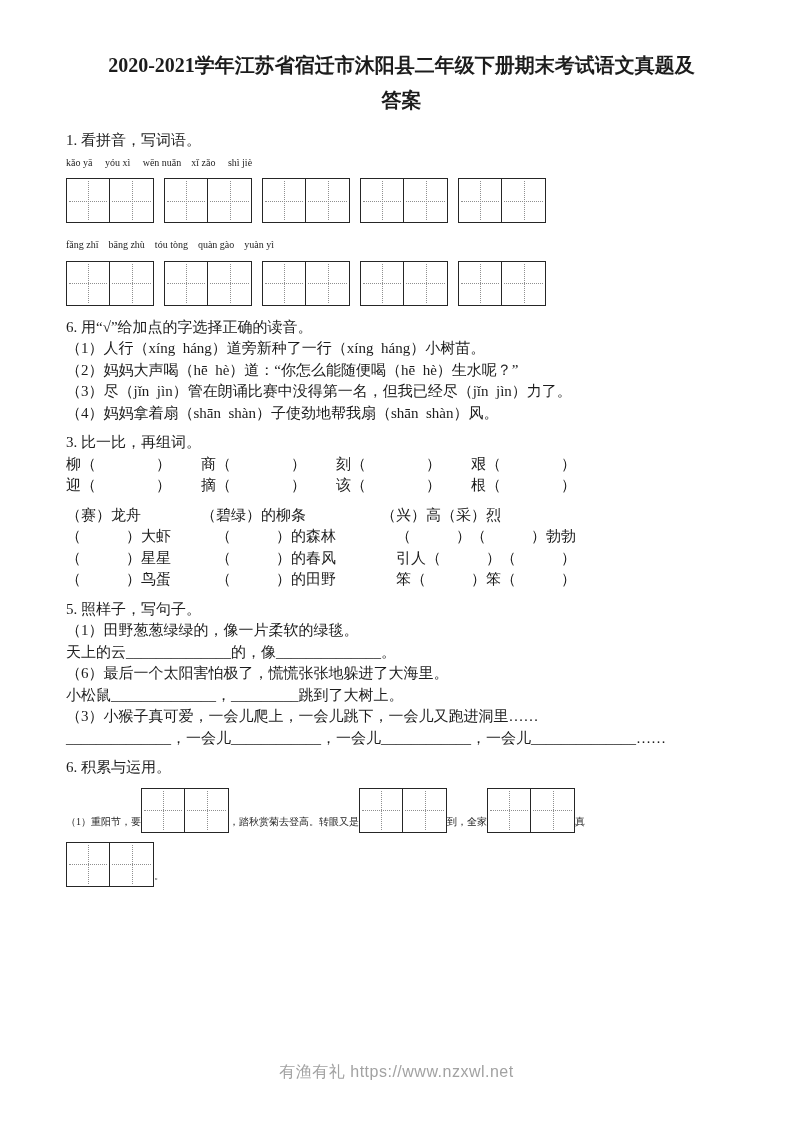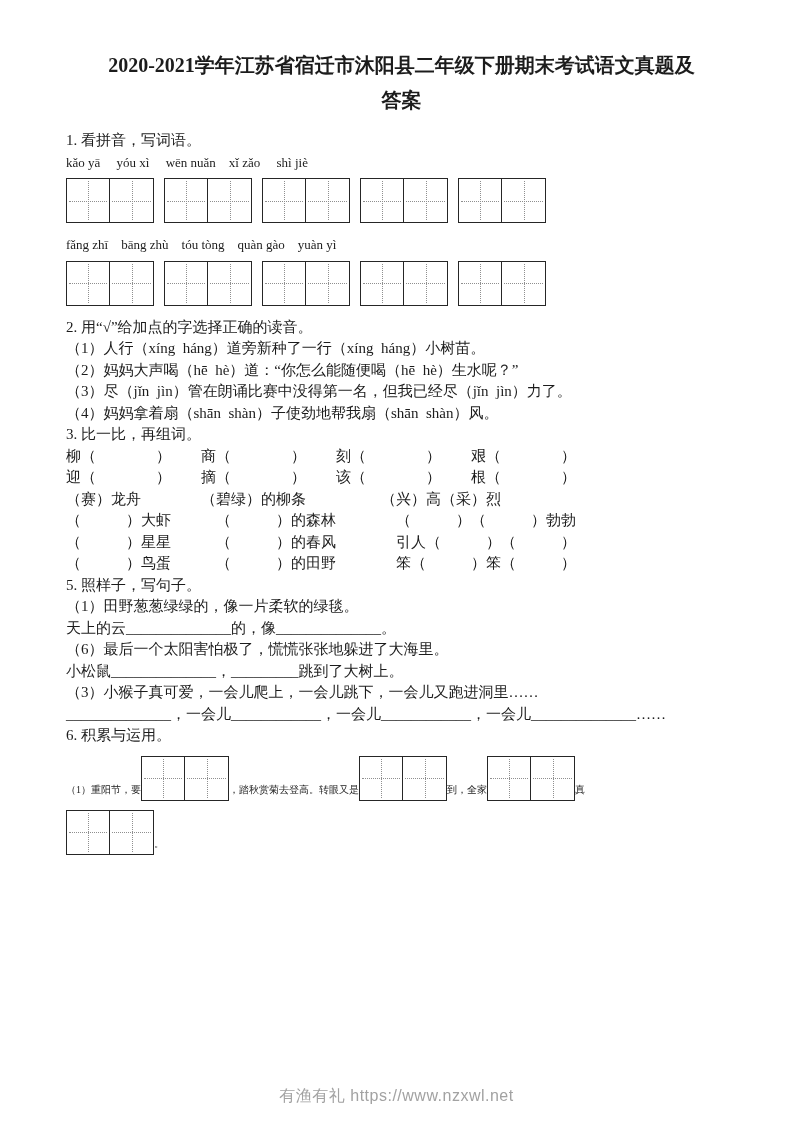--- a/index.html
+++ b/index.html
@@ -12,22 +12,22 @@
   .page {
     position: relative; width: 793px; height: 1122px;
     padding: 48px 56px 18px 66px; overflow: hidden; background: #ffffff;
   }
   .title {
     margin: 0 0 12px 0; text-align: center; font-weight: 700;
     font-size: 20px; line-height: 1.75; white-space: nowrap;
   }
   .title .t2 { display: block; }
   .line { font-size: 15px; line-height: 21.5px; white-space: pre-wrap; }
-  .sec { }
-  .pinyin { font-size: 13px; white-space: pre; }
+  .sec { margin-top: 8px; }
+  .pinyin { font-size: 10px; white-space: pre; }
   .grid-row { display: flex; gap: 10px; margin: 5px 0 11px 0; }
   .tzg { display: inline-flex; background: #fff; }
   .sq {
     display: block; width: 44px; height: 45px;
     border: 1.4px solid #262626; position: relative; background: #fff;
   }
   .sq + .sq { border-left: none; }
   .sq::before {
     content: ""; position: absolute; left: 50%; top: 2px; bottom: 2px;
     width: 0; border-left: 1px dotted #8f8f8f;
@@ -36,21 +36,21 @@
     content: ""; position: absolute; top: 50%; left: 2px; right: 2px;
     height: 0; border-top: 1px dotted #8f8f8f;
   }
   .tzg .sq.divider { border-left: 2px solid #141414; }
   .tzg.faint .sq { border: 1px solid #cccccc; border-top: 2.5px solid #4c4c4c; }
   .tzg.faint .sq::before, .tzg.faint .sq::after { border-color: #bfbfbf; }
   .q6line { font-size: 10px; line-height: 20px; white-space: nowrap; margin-top: 9px; }
   .q6line .tzg { vertical-align: -8px; }
   .q6line .seg { white-space: pre; }
   .footer {
-    position: absolute; left: 0; top: 1086px; width: 100%;
+    position: absolute; left: 0; top: 1062px; width: 100%;
     text-align: center; font-family: "Liberation Sans", "DejaVu Sans", sans-serif;
     font-size: 16px; color: #a2a2a2; letter-spacing: 0.5px;
   }
 </style>
 </head>
 <body>
 
 <div class="page">
 
   <h1 class="title"><span class="t1">2020-2021学年江苏省宿迁市沐阳县二年级下册期末考试语文真题及</span><span class="t2">答案</span></h1>
@@ -99,21 +99,21 @@
           <i class="sq"></i>
         </span>
       <span class="tzg">
           <i class="sq"></i>
           <i class="sq"></i>
         </span>
     </div>
   </div>
 
   <div class="sec">
-    <div class="line">2. 用“√”给加点的字选择正确的读音。</div>
+    <div class="line">6. 用“√”给加点的字选择正确的读音。</div>
     <div class="line">（1）人行（xíng  háng）道旁新种了一行（xíng  háng）小树苗。</div>
     <div class="line">（2）妈妈大声喝（hē  hè）道：“你怎么能随便喝（hē  hè）生水呢？”</div>
     <div class="line">（3）尽（jǐn  jìn）管在朗诵比赛中没得第一名，但我已经尽（jǐn  jìn）力了。</div>
     <div class="line">（4）妈妈拿着扇（shān  shàn）子使劲地帮我扇（shān  shàn）风。</div>
   </div>
 
   <div class="sec">
     <div class="line">3. 比一比，再组词。</div>
     <div class="line">柳（　　　　）　　商（　　　　）　　刻（　　　　）　　艰（　　　　）</div>
     <div class="line">迎（　　　　）　　摘（　　　　）　　该（　　　　）　　根（　　　　）</div>

